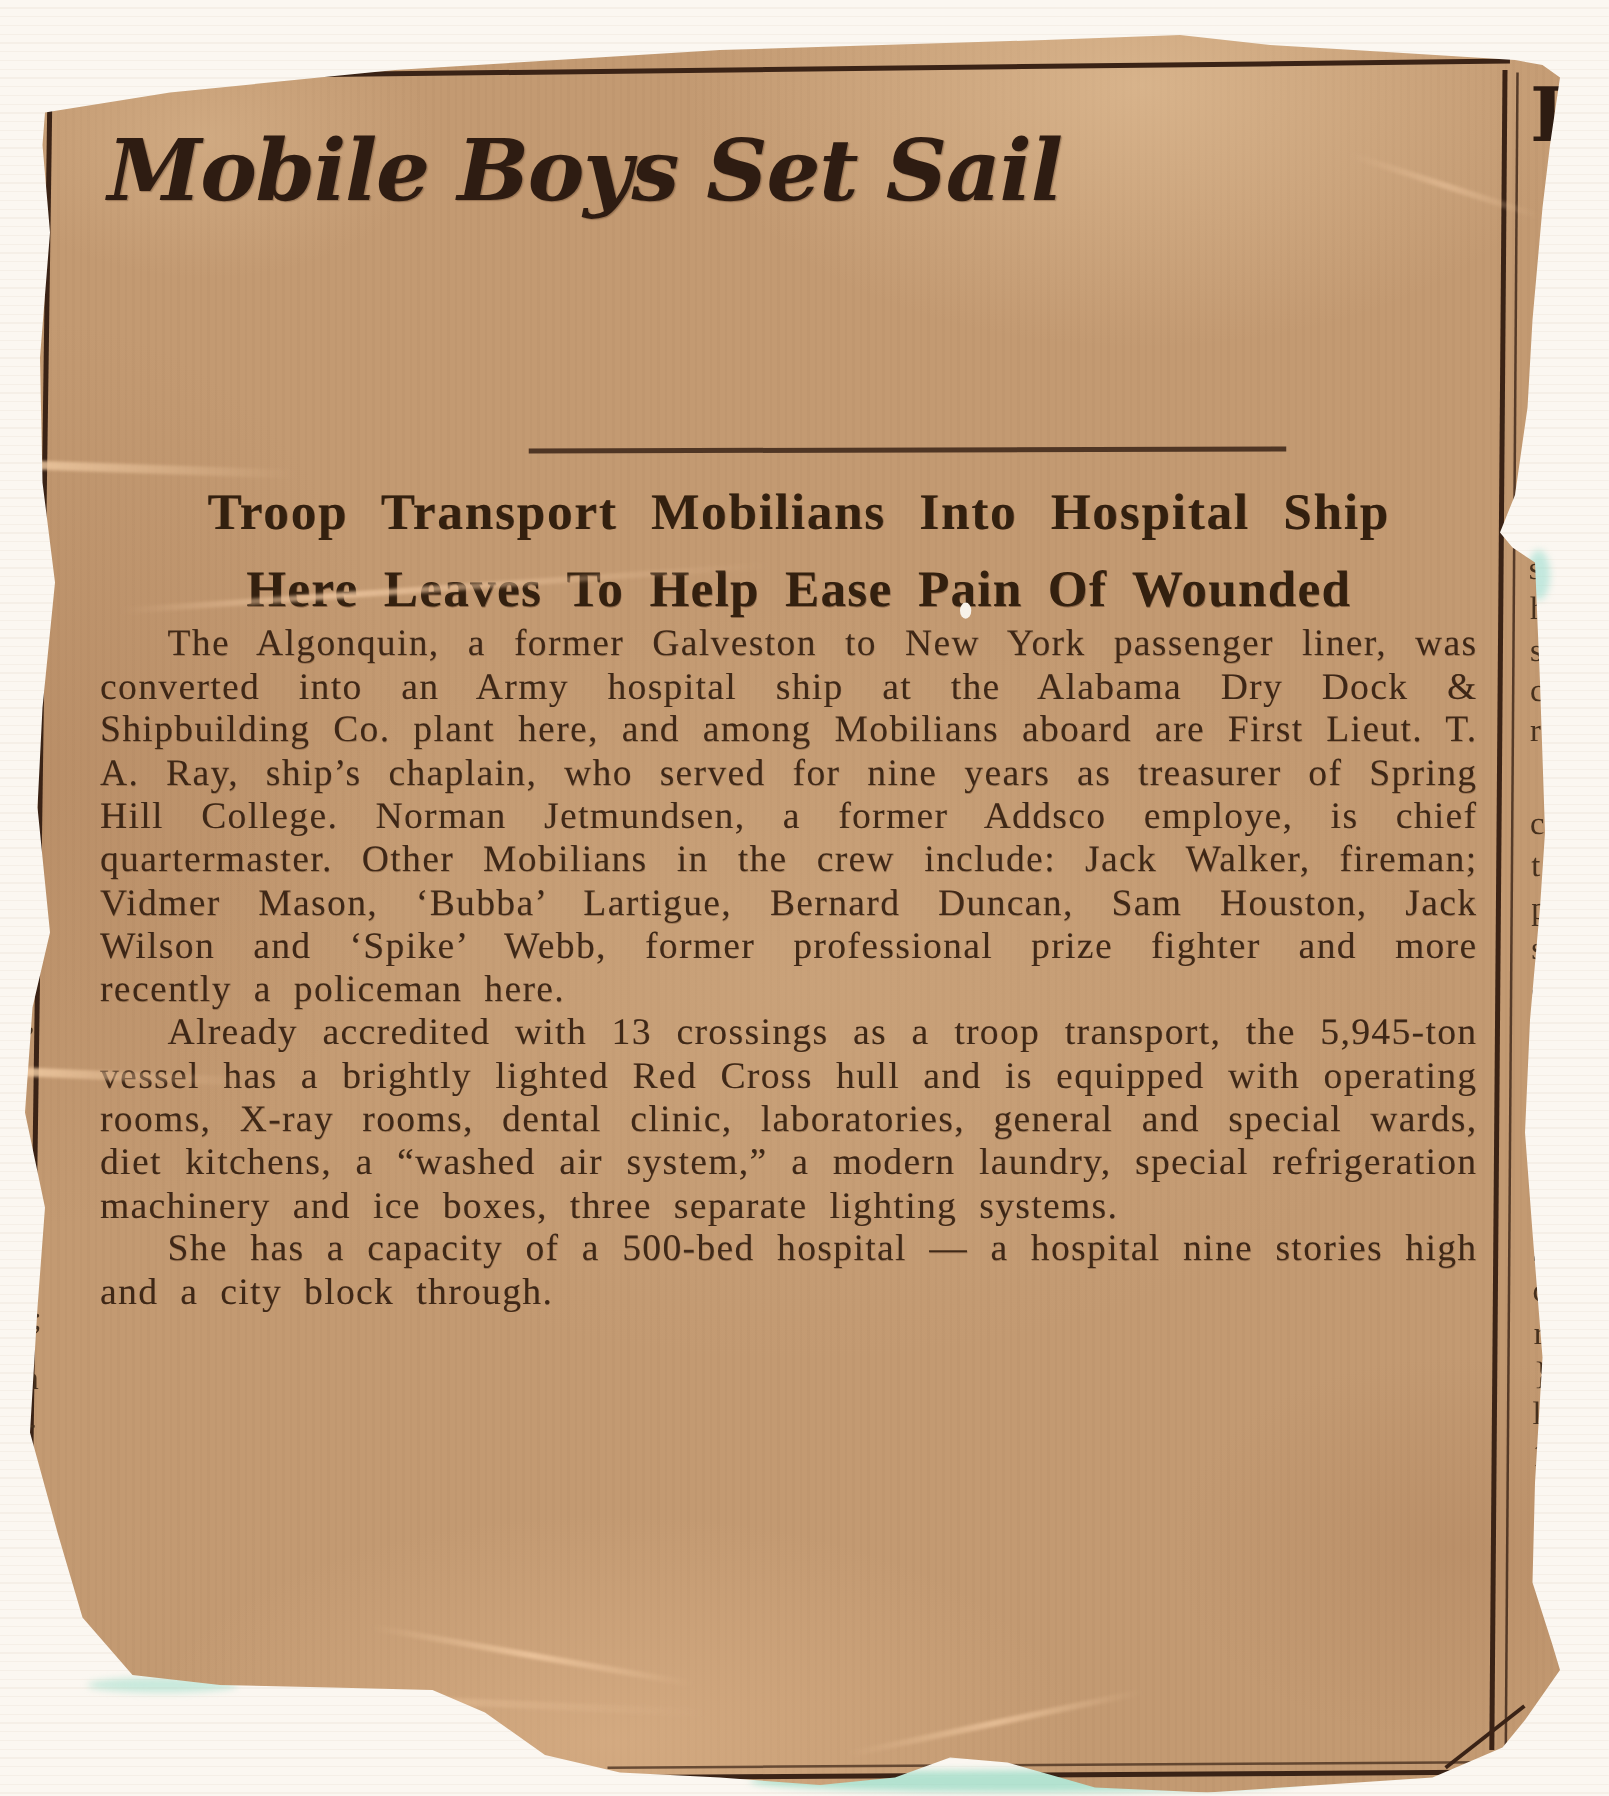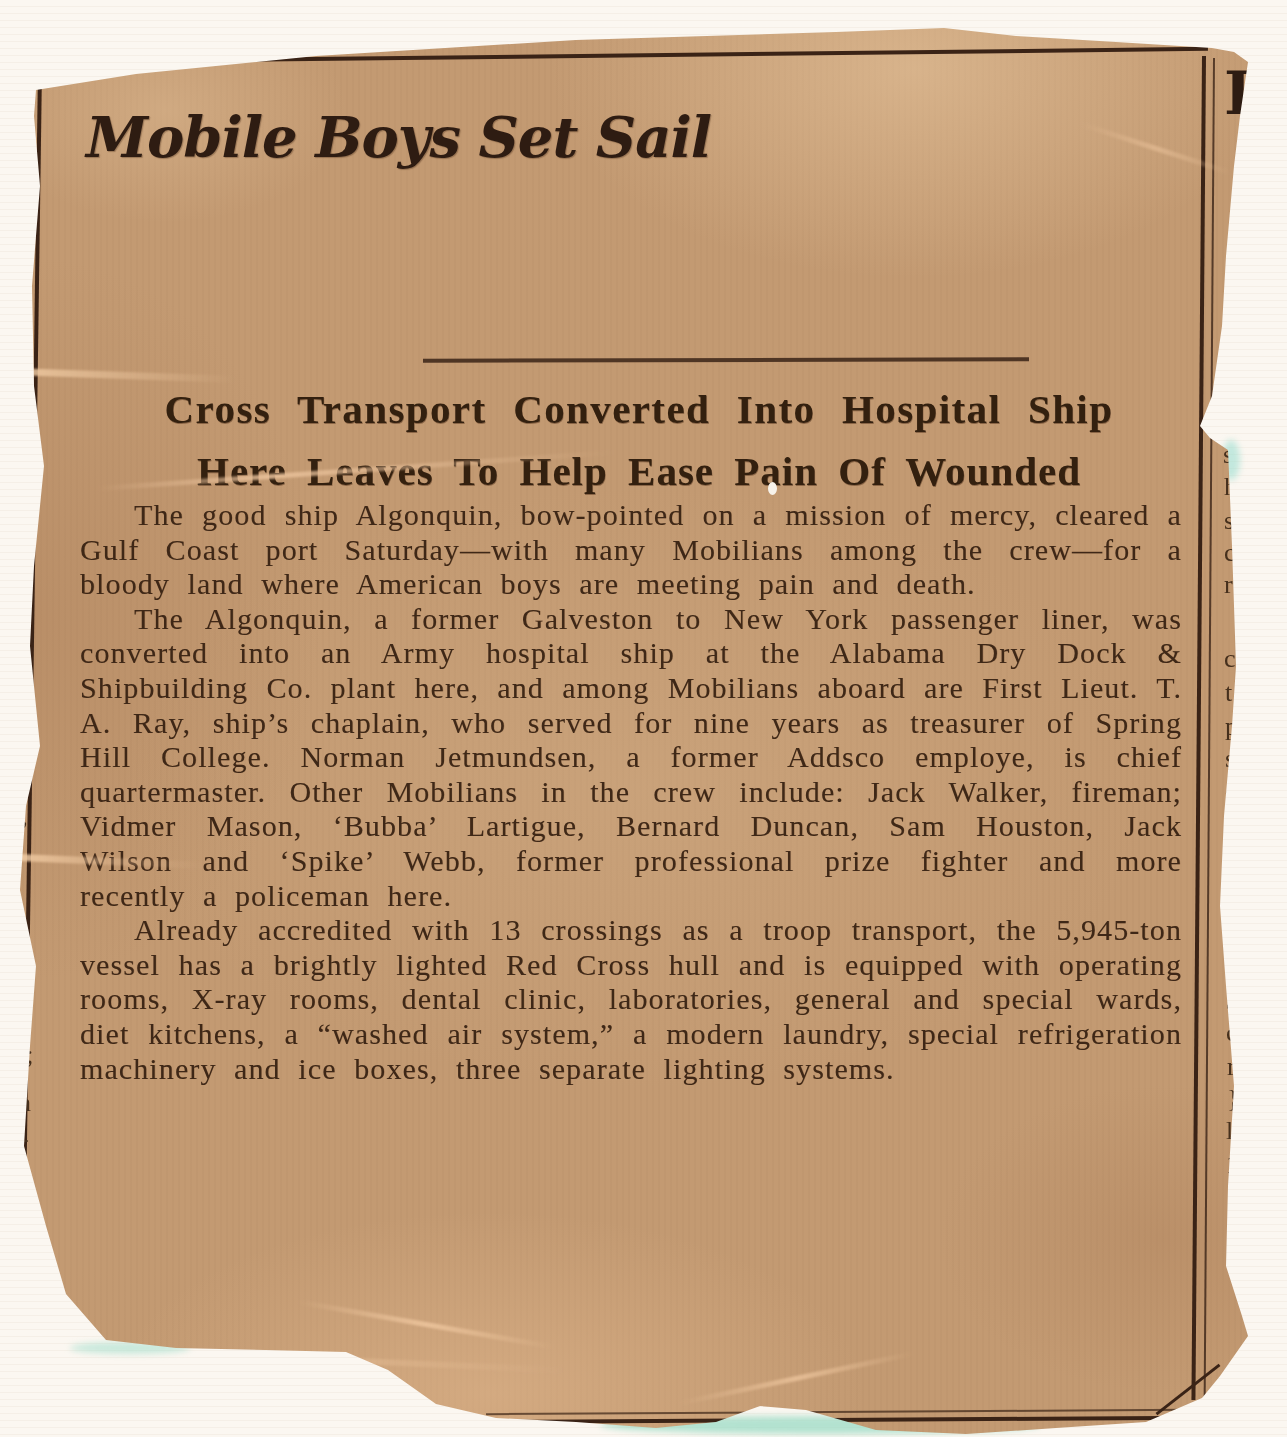--- a/index.html
+++ b/index.html
@@ -30,21 +30,21 @@
       950px 1408px,860px 1404px,790px 1384px,744px 1380px,700px 1396px,640px 1402px,560px 1396px,
       480px 1392px,420px 1378px,372px 1344px,330px 1326px,250px 1324px,160px 1322px,90px 1314px,
       50px 1268px,30px 1200px,8px 1120px,14px 1020px,20px 940px,4px 864px,10px 780px,24px 720px,
       14px 620px,18px 540px,28px 440px,18px 360px,16px 260px,24px 160px,18px 90px);
     filter:drop-shadow(2px 3px 3px rgba(120,90,60,.35));
   }
   .rule{position:absolute;background:#3a2316;}
   .headline{
     position:absolute;top:46px;left:70px;right:40px;
     font-family:"DejaVu Serif","Liberation Serif",serif;
-    font-style:italic;font-weight:bold;font-size:56px;line-height:130px;
+    font-style:italic;font-weight:bold;font-size:68px;line-height:130px;
     color:#2e1c12;letter-spacing:-1px;white-space:nowrap;
     text-shadow:1px 1px 1px rgba(70,40,20,.35);
   }
   .headline .l2{text-indent:130px;display:block;}
   .subhead{
     position:absolute;top:352px;left:58px;width:1130px;text-align:center;
     font-family:"Liberation Serif",serif;font-weight:bold;font-size:41px;line-height:62px;
     color:#33200f;text-shadow:0.5px 0.5px 0.5px rgba(70,40,20,.45);
   }
   .subhead .s1{letter-spacing:1.4px;word-spacing:15px;display:block;white-space:nowrap;}
@@ -83,28 +83,28 @@
   <div class="rule" style="left:430px;top:1392px;width:758px;height:3.5px;transform:rotate(-0.35deg);"></div>
   <div class="rule" style="left:470px;top:1385px;width:700px;height:1.5px;transform:rotate(-0.35deg);opacity:.7;"></div>
   <div class="rule" style="left:1132px;top:1362px;width:80px;height:3px;transform:rotate(-38deg);"></div>
   <div class="rule" style="left:407px;top:332px;width:606px;height:3.5px;transform:rotate(-0.15deg);opacity:.85;"></div>
 
   <div class="headline">
     <span class="l1">Mobile Boys Set Sail</span>
   </div>
 
   <div class="subhead">
-    <span class="s1">Cross Transport Converted Into Hospital Ship</span>
+    <span class="s1">Troop Transport Mobilians Into Hospital Ship</span>
     <span class="s2">Here Leaves To Help Ease Pain Of Wounded</span>
   </div>
 
   <div class="bodycol">
-    <p>The good ship Algonquin, bow-pointed on a mission of mercy, cleared a Gulf Coast port Saturday—with many Mobilians among the crew—for a bloody land where American boys are meeting pain and death.</p>
     <p>The Algonquin, a former Galveston to New York passenger liner, was converted into an Army hospital ship at the Alabama Dry Dock &amp; Shipbuilding Co. plant here, and among Mobilians aboard are First Lieut. T. A. Ray, ship’s chaplain, who served for nine years as treasurer of Spring Hill College. Norman Jetmundsen, a former Addsco employe, is chief quartermaster. Other Mobilians in the crew include: Jack Walker, fireman; Vidmer Mason, ‘Bubba’ Lartigue, Bernard Duncan, Sam Houston, Jack Wilson and ‘Spike’ Webb, former professional prize fighter and more recently a policeman here.</p>
     <p>Already accredited with 13 crossings as a troop transport, the 5,945-ton vessel has a brightly lighted Red Cross hull and is equipped with operating rooms, X-ray rooms, dental clinic, laboratories, general and special wards, diet kitchens, a “washed air system,” a modern laundry, special refrigeration machinery and ice boxes, three separate lighting systems.</p>
+    <p>She has a capacity of a 500-bed hospital — a hospital nine stories high and a city block through.</p>
   </div>
 
   <div class="bigfrag">I</div>
 
   <span class="frag" style="left:1206px;top:292px">s</span>
   <span class="frag" style="left:1206px;top:330px">t</span>
   <span class="frag" style="left:1205px;top:382px">s</span>
   <span class="frag" style="left:1207px;top:416px">s</span>
   <span class="frag" style="left:1208px;top:448px">h</span>
   <span class="frag" style="left:1208px;top:482px">s</span>

